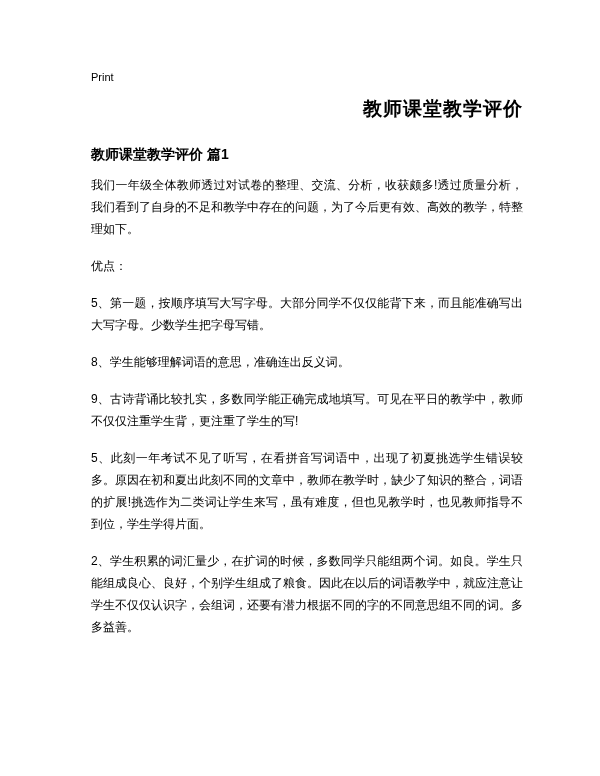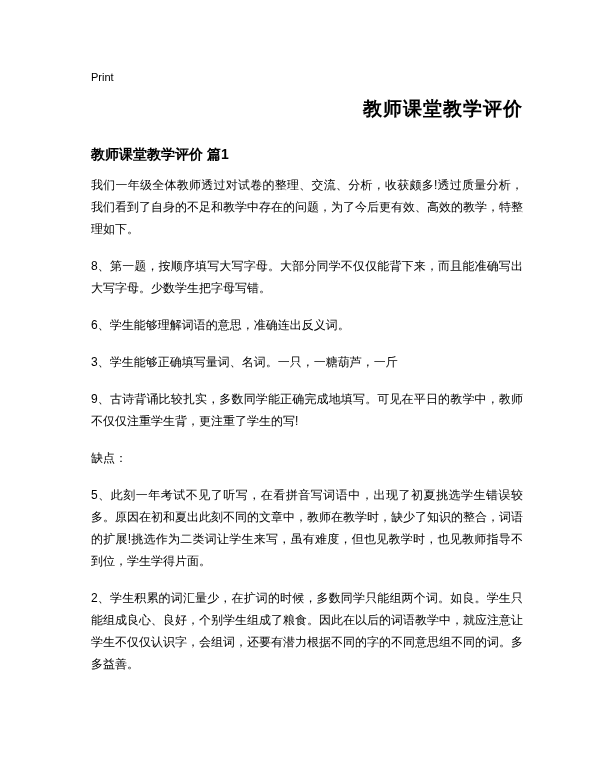--- a/index.html
+++ b/index.html
@@ -77,23 +77,22 @@
 
 <div class="page">
 
   <a class="print-link">Print</a>
 
   <div class="content">
     <h1 class="doc-title">教师课堂教学评价</h1>
     <div class="section-heading">教师课堂教学评价 篇1</div>
 
     <p class="para">我们一年级全体教师透过对试卷的整理、交流、分析，收获颇多!透过质量分析，我们看到了自身的不足和教学中存在的问题，为了今后更有效、高效的教学，特整理如下。</p>
-    <p class="para">8、第一题，按顺序填写大写字母。大部分同学不仅仅能背下来，而且能准确写出大写字母。少数学生把字母写错。</p>
-    <p class="para">6、学生能够理解词语的意思，准确连出反义词。</p>
-    <p class="para">3、学生能够正确填写量词、名词。一只，一糖葫芦，一斤</p>
+    <p class="label-line">优点：</p>
+    <p class="para">5、第一题，按顺序填写大写字母。大部分同学不仅仅能背下来，而且能准确写出大写字母。少数学生把字母写错。</p>
+    <p class="para">8、学生能够理解词语的意思，准确连出反义词。</p>
     <p class="para">9、古诗背诵比较扎实，多数同学能正确完成地填写。可见在平日的教学中，教师不仅仅注重学生背，更注重了学生的写!</p>
-    <p class="label-line">缺点：</p>
     <p class="para">5、此刻一年考试不见了听写，在看拼音写词语中，出现了初夏挑选学生错误较多。原因在初和夏出此刻不同的文章中，教师在教学时，缺少了知识的整合，词语的扩展!挑选作为二类词让学生来写，虽有难度，但也见教学时，也见教师指导不到位，学生学得片面。</p>
     <p class="para">2、学生积累的词汇量少，在扩词的时候，多数同学只能组两个词。如良。学生只能组成良心、良好，个别学生组成了粮食。因此在以后的词语教学中，就应注意让学生不仅仅认识字，会组词，还要有潜力根据不同的字的不同意思组不同的词。多多益善。</p>
 
   </div>
 
 </div>
 
 </body></html>

